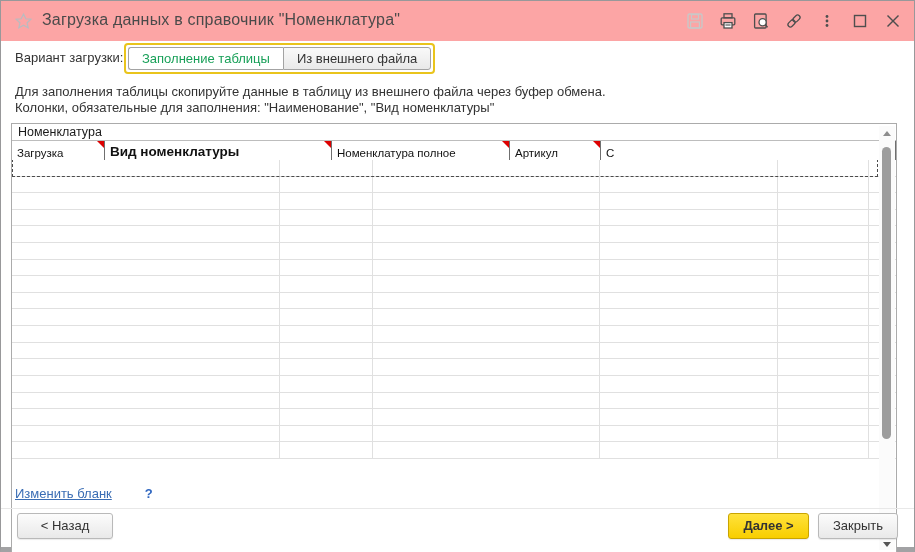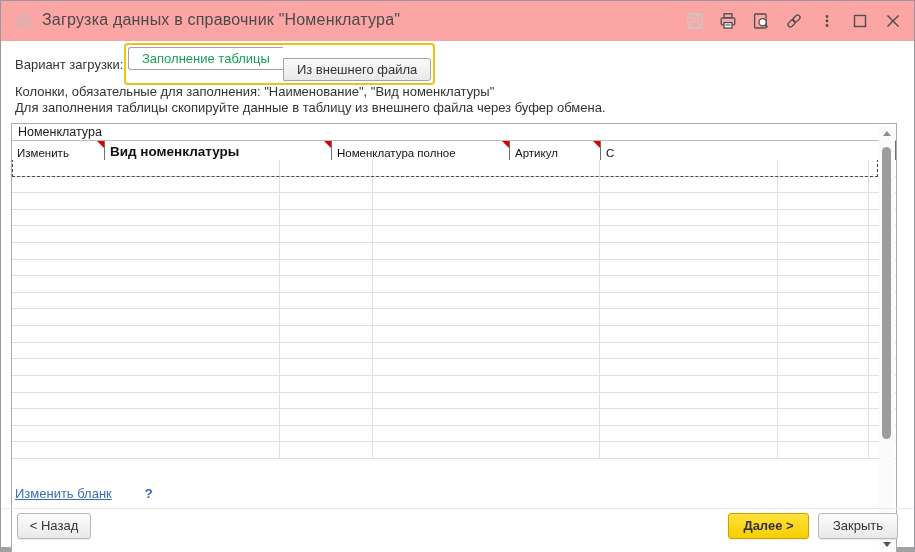--- a/index.html
+++ b/index.html
@@ -8,25 +8,25 @@
   .window { position:absolute; inset:0; background:#fff; border:1px solid #98989a; border-bottom:5px solid #a2a2a4; }
 
   
   .titlebar { position:absolute; left:0; top:0; right:0; height:40px; background:#fca5a5; }
   .star { position:absolute; left:13px; top:11px; width:19px; height:19px; }
   .page-title { position:absolute; left:41px; top:10px; font-size:16px; color:#4a4a4a; letter-spacing:.2px; white-space:nowrap; }
   .tb-icons { position:absolute; right:12px; top:11px; display:flex; gap:15px; align-items:center; }
   .tb-icons .ico { width:18px; height:18px; display:block; cursor:pointer; }
 
   
-  .variant-label { position:absolute; left:14px; top:49px; font-size:13px; color:#333;margin-top:7px; }
+  .variant-label { position:absolute; left:14px; top:49px; font-size:13px; color:#333; }
   .variant-group { position:absolute; left:123px; top:42px; display:flex; border:2px solid #e9c41c; border-radius:4px; background:#fff; padding:2px; }
   .seg { height:23px; line-height:21px; padding:0 13px; font-size:13px; border:1px solid #a3a3a3; white-space:nowrap; cursor:pointer; }
   .seg-active { background:#fff; color:#18a058; border-radius:3px 0 0 3px; border-right:none; }
-  .seg-inactive { background:linear-gradient(#f9f9f9,#e9e9e9); color:#333; border-radius:0 3px 3px 0;margin-top:11px; }
+  .seg-inactive { background:linear-gradient(#f9f9f9,#e9e9e9); color:#333; border-radius:0 3px 3px 0; }
 
   
   .instructions { position:absolute; left:14px; top:83px; font-size:13px; color:#333; line-height:15.5px; white-space:nowrap; }
 
   
   .grid-box { position:absolute; left:10px; top:122px; width:886px; height:444px; border:1px solid #ababab; background:#fff; }
   .group-band { height:17px; line-height:16px; padding-left:6px; font-size:12.5px; color:#1a1a1a; border-bottom:1px solid #bdbdbd; }
   .thead { display:flex; height:19px; }
   .th { position:relative; display:flex; align-items:flex-end; padding:0 8px 1px 5px; border-right:1px solid #6f6f6f; font-size:11.5px; color:#111; white-space:nowrap; overflow:hidden; cursor:pointer; }
   .th-bold { font-size:13.5px; font-weight:700; }
@@ -47,21 +47,21 @@
   .hthumb { position:absolute; left:22px; width:210px; top:2px; height:10px; background:#8f8f8f; border-radius:5px; cursor:grab; }
   .arr-left { left:5px; top:3px; border-top:4px solid transparent; border-bottom:4px solid transparent; border-right:5px solid #aaa; }
   .arr-right { right:3px; top:3px; border-top:4px solid transparent; border-bottom:4px solid transparent; border-left:5px solid #555; }
 
   
   .edit-row { position:absolute; left:14px; top:485px; display:flex; gap:33px; align-items:baseline; font-size:13px; }
   .edit-link { color:#3a6db4; text-decoration:underline; cursor:pointer; }
   .help-q { color:#2f66c0; font-weight:700; cursor:pointer; }
   .btn-sep { position:absolute; left:0; right:0; top:507px; height:1px; background:#e8e8e8; }
   .btn { position:absolute; top:512px; height:26px; font-size:13px; color:#333; text-align:center; line-height:24px; border:1px solid #b9b9b9; border-radius:3px; background:linear-gradient(#fcfcfc,#e9e9e9); cursor:pointer; box-shadow:0 1px 1px rgba(0,0,0,.08); }
-  .btn-back { left:16px; width:74px; }
+  .btn-back { left:16px; width:96px; }
   .btn-next { left:727px; width:81px; background:linear-gradient(#ffe23c,#f8ce00); border-color:#c9a400; font-weight:700; }
   .btn-close { left:817px; width:80px; }
 </style>
 </head>
 <body>
 
 <div class="window">
 
   <div class="titlebar">
     <svg class="star" viewBox="0 0 20 20">
@@ -106,29 +106,29 @@
     </div>
   </div>
 
   <div class="variant-label">Вариант загрузки:</div>
   <div class="variant-group">
     <div class="seg seg-active">Заполнение таблицы</div>
     <div class="seg seg-inactive">Из внешнего файла</div>
   </div>
 
   <div class="instructions">
+    <div>Для заполнения таблицы скопируйте данные в таблицу из внешнего файла через буфер обмена.</div>
     <div>Колонки, обязательные для заполнения: "Наименование", "Вид номенклатуры"</div>
-    <div>Для заполнения таблицы скопируйте данные в таблицу из внешнего файла через буфер обмена.</div>
   </div>
 
   <div class="grid-box">
     <div class="group-band">Номенклатура</div>
     <div class="thead">
         <div class="th" style="width: 93px;">
-          <span>Изменить</span>
+          <span>Загрузка</span>
           <span class="corner-marker"></span>
         </div>
         <div class="th th-bold" style="width: 227px;">
           <span>Вид номенклатуры</span>
           <span class="corner-marker"></span>
         </div>
         <div class="th" style="width: 178px;">
           <span>Номенклатура полное</span>
           <span class="corner-marker"></span>
         </div>

